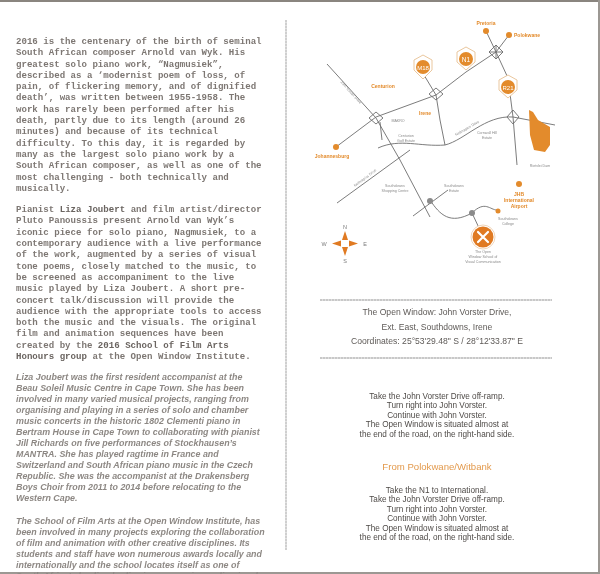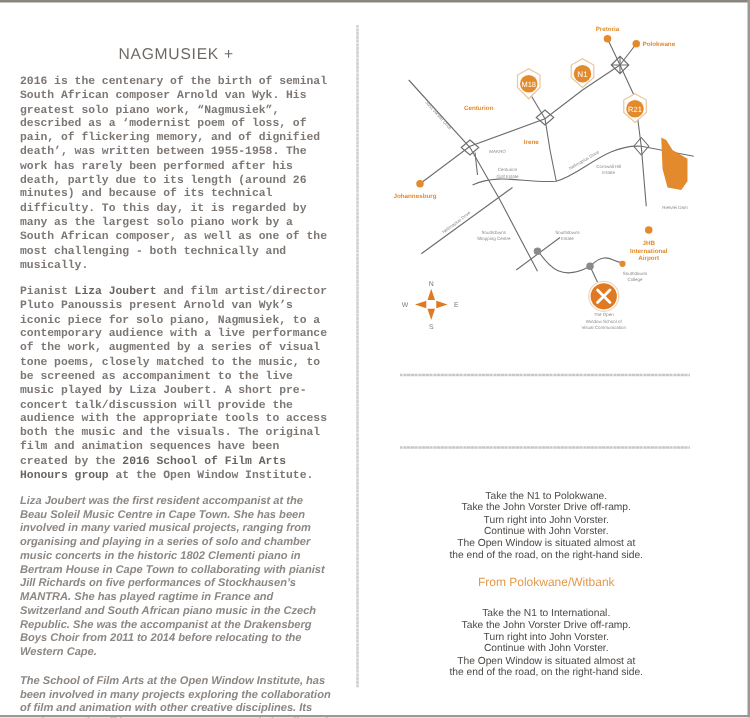--- a/index.html
+++ b/index.html
@@ -34,21 +34,20 @@
 </style>
 </head>
 <body>
 
 <div class="top-rule"></div>
 <div class="bottom-rule"></div>
 <div class="right-rule"></div>
 <div class="divider"></div>
 
 <div class="left">
-  <h1 class="title">NAGMUSIEK +</h1>
   <p class="para">2016 is the centenary of the birth of seminal South African composer Arnold van Wyk. His greatest solo piano work, “Nagmusiek”, described as a ‘modernist poem of loss, of pain, of flickering memory, and of dignified death’, was written between 1955-1958.  The work has rarely been performed after his death, partly due to its length (around 26 minutes) and because of its technical difficulty. To this day, it is regarded by many as the largest solo piano work by a South African composer, as well as one of the most challenging - both technically and musically.</p>
   <p class="para"><span>Pianist </span><b>Liza Joubert</b><span> and film artist/director Pluto Panoussis present Arnold van Wyk’s iconic piece for solo piano, Nagmusiek, to a contemporary audience with a live performance of the work, augmented by a series of visual tone poems, closely matched to the music, to be screened as accompaniment to the live music played by Liza Joubert. A short pre-concert talk/discussion will provide the audience with the appropriate tools to access both the music and the visuals. The original film and animation sequences have been created by the </span><b>2016 School of Film Arts Honours group</b><span> at the Open Window Institute.</span></p>
   <p class="italic italic-first">Liza Joubert was the first resident accompanist at the Beau Soleil Music Centre in Cape Town. She has been involved in many varied musical projects, ranging from organising and playing in a series of solo and chamber music concerts in the historic 1802 Clementi piano in Bertram House in Cape Town to collaborating with pianist Jill Richards on five performances of Stockhausen’s MANTRA. She has played ragtime in France and Switzerland and South African piano music in the Czech Republic. She was the accompanist at the Drakensberg Boys Choir from 2011 to 2014 before relocating to the Western Cape.</p>
   <p class="italic">The School of Film Arts at the Open Window Institute, has been involved in many projects exploring the collaboration of film and animation with other creative disciplines. Its students and staff have won numerous awards locally and internationally and the school locates itself as one of South Africa’s leading bodies in progressive audio-visual thinking.</p>
 </div>
 
 <div class="right">
 
   <svg class="map" viewBox="0 0 298 290" width="298" height="290">
     <g fill="none" stroke="#6d6d6d" stroke-width="0.9">
@@ -162,24 +161,28 @@
       <g fill="#7a7a7a" font-size="5.5" text-anchor="middle">
         <text x="45" y="229">N</text>
         <text x="45" y="263">S</text>
         <text x="65" y="245.5">E</text>
         <text x="24" y="245.5">W</text>
       </g>
     </g>
   </svg>
 
   <div class="rule" style="top:299px;"></div>
+  <div class="info" style="top:305px;">
+    <div>The Open Window: John Vorster Drive,</div>
+    <div>Ext. East, Southdowns, Irene</div>
+    <div>Coordinates: 25°53'29.48" S / 28°12'33.87" E</div>
+  </div>
   <div class="rule" style="top:357px;"></div>
 
   <div class="dir-body" style="top:392px;">
-    <div>Take the N1 to Polokwane.</div>
     <div>Take the John Vorster Drive off-ramp.</div>
     <div>Turn right into John Vorster.</div>
     <div>Continue with John Vorster.</div>
     <div>The Open Window is situated almost at</div>
     <div>the end of the road, on the right-hand side.</div>
   </div>
 
   <div class="dir-head" style="top:461px;">From Polokwane/Witbank</div>
   <div class="dir-body" style="top:486px;">
     <div>Take the N1 to International.</div>

